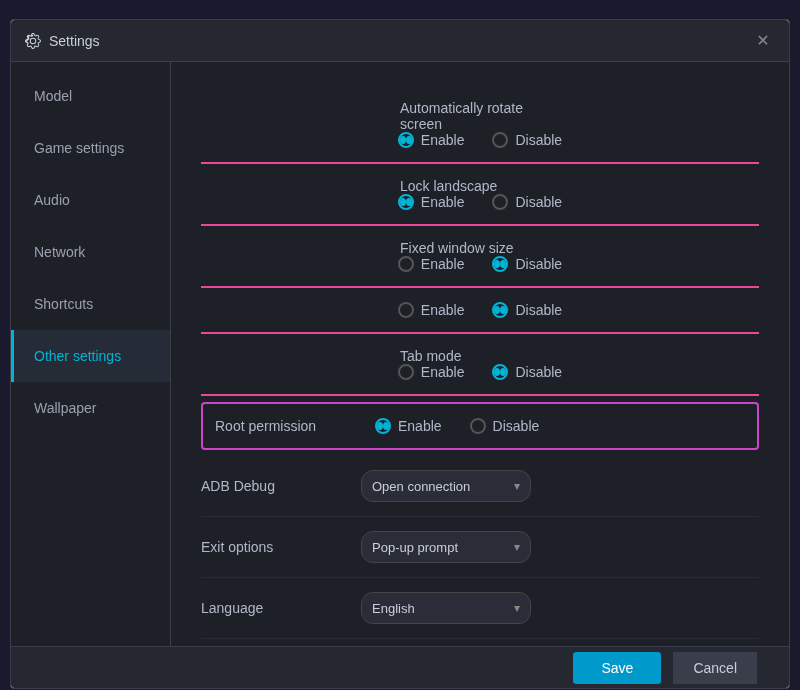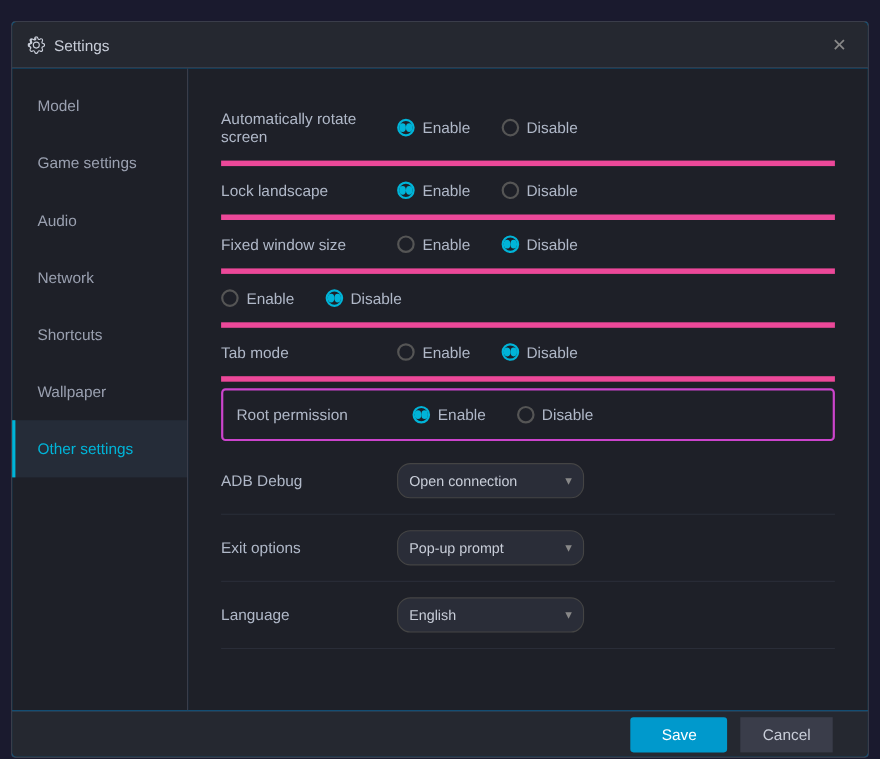--- a/index.html
+++ b/index.html
@@ -8,21 +8,21 @@
       display: flex;
       justify-content: center;
       align-items: center;
       width: 800px;
       height: 690px;
       font-family: 'Segoe UI', Arial, sans-serif;
     }
     .dialog {
       width: 780px;
       height: 670px;
-      background: #0369a1;
+      background: #fdba74;
       border: 1px solid #3a3d4a;
       border-radius: 4px;
       display: flex;
       flex-direction: column;
       color: #c8cdd8;
       font-size: 14px;
       margin-top: 18px;
     }
     .title-bar {
       height: 42px;
@@ -87,21 +87,22 @@
     .main-panel {
       flex: 1;
       padding: 24px 30px;
       overflow-y: auto;
       background: #1e2028;
     }
     .settings-row {
       display: flex;
       align-items: center;
       padding: 14px 0;
-      border-bottom: 5px solid #ec4899;
+      border-bottom: 2px solid #ec4899;
+      flex-direction: column;
     }
     .settings-row:last-of-type { border-bottom: none; }
     .setting-label {
       width: 160px;
       color: #b0b8c8;
       font-size: 14px;
       flex-shrink: 0;
     }
     .radio-group {
       display: flex;
@@ -231,25 +232,25 @@
       </div>
       <div class="sidebar-item">
         <span>Audio</span>
       </div>
       <div class="sidebar-item">
         <span>Network</span>
       </div>
       <div class="sidebar-item">
         <span>Shortcuts</span>
       </div>
-      <div class="sidebar-item">
-        <span>Wallpaper</span>
-      </div>
       <div class="sidebar-item active">
         <span>Other settings</span>
+      </div>
+      <div class="sidebar-item">
+        <span>Wallpaper</span>
       </div>
     </div>
 
     <div class="main-panel">
 
       <div class="settings-row">
         <div class="setting-label">Automatically rotate screen</div>
         <div class="radio-group">
           <label class="radio-option">
             <div class="radio-circle checked">

